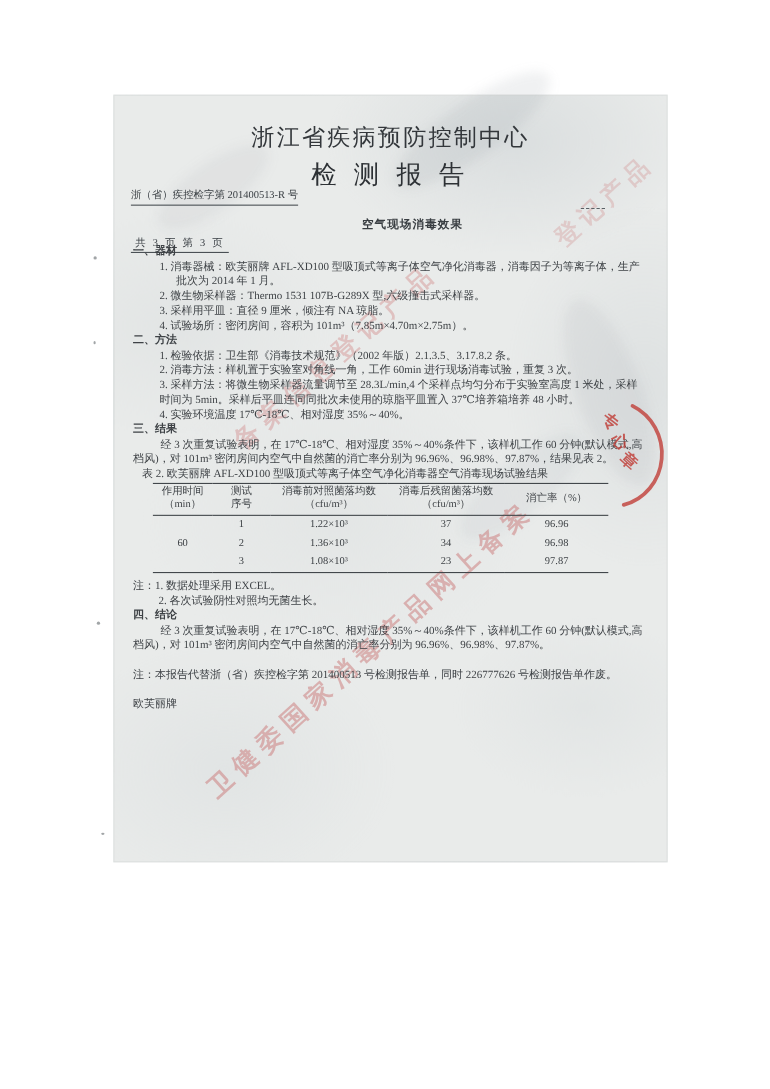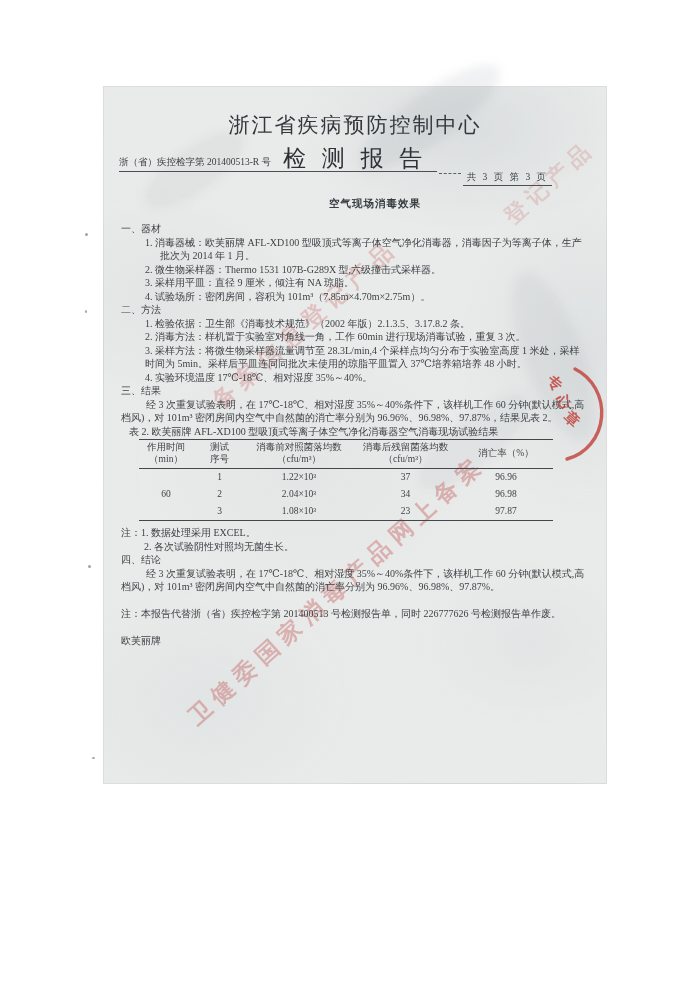--- a/index.html
+++ b/index.html
@@ -24,36 +24,36 @@
   
   .org{
     position:absolute;top:24px;left:0;right:0;text-align:center;
     font-size:21px;font-weight:400;letter-spacing:2px;color:#33373b;
   }
   .rtitle{
     position:absolute;top:56px;left:0;right:0;text-align:center;
     font-size:23px;font-weight:400;letter-spacing:5px;color:#2d3135;
   }
   .refrow{
-    position:absolute;top:68px;left:15px;width:433px;height:17px;
-    font-size:9.5px;display:flex;align-items:center;color:#3b4045;
+    position:absolute;top:84px;left:15px;width:433px;height:17px;
+    font-size:9.5px;display:flex;align-items:flex-start;color:#3b4045;flex-direction:column;
   }
   .ref-left{flex:1 1 auto;border-bottom:1.5px solid #4a5055;padding-bottom:2px;}
   .ref-dash{width:22px;border-bottom:1.5px dashed #5a6065;margin:0 2px;align-self:flex-end;height:10px;transform:translateY(2px);}
   .ref-right{border-bottom:1.5px solid #4a5055;padding:0 4px 1px 4px;letter-spacing:2px;transform:translateY(3px);white-space:nowrap;margin-top:24px;}
   .subject{
     position:absolute;top:110px;left:0;right:0;text-align:center;
     font-size:10.5px;font-weight:700;letter-spacing:1px;color:#383d41;padding-left:40px;
   }
   
   .content{
     position:absolute;top:135px;left:17px;width:468px;
     font-size:10px;line-height:13.5px;color:#3e4246;
   }
-  .sec-h{font-weight:400;}
+  .sec-h{font-weight:700;}
   .li{margin-left:24px;}
   .li.hang{padding-left:15px;text-indent:-15px;}
   .para{text-indent:25px;}
   .sp{height:13.5px;}
   
   .tbl-caption{margin-left:8px;white-space:nowrap;}
   table.results{
     margin-left:18px;margin-top:1px;margin-bottom:5px;
     width:414px;border-collapse:collapse;table-layout:fixed;
     border-top:1.5px solid #42474b;border-bottom:1.5px solid #42474b;
@@ -168,21 +168,21 @@
       <tbody>
         <tr>
           <td rowspan="3">60</td>
           <td>1</td>
           <td>1.22×10³</td>
           <td>37</td>
           <td>96.96</td>
         </tr>
         <tr>
           <td>2</td>
-          <td>2.04×10³</td>
+          <td>1.36×10³</td>
           <td>34</td>
           <td>96.98</td>
         </tr>
         <tr>
           <td>3</td>
           <td>1.08×10³</td>
           <td>23</td>
           <td>97.87</td>
         </tr>
       </tbody>

